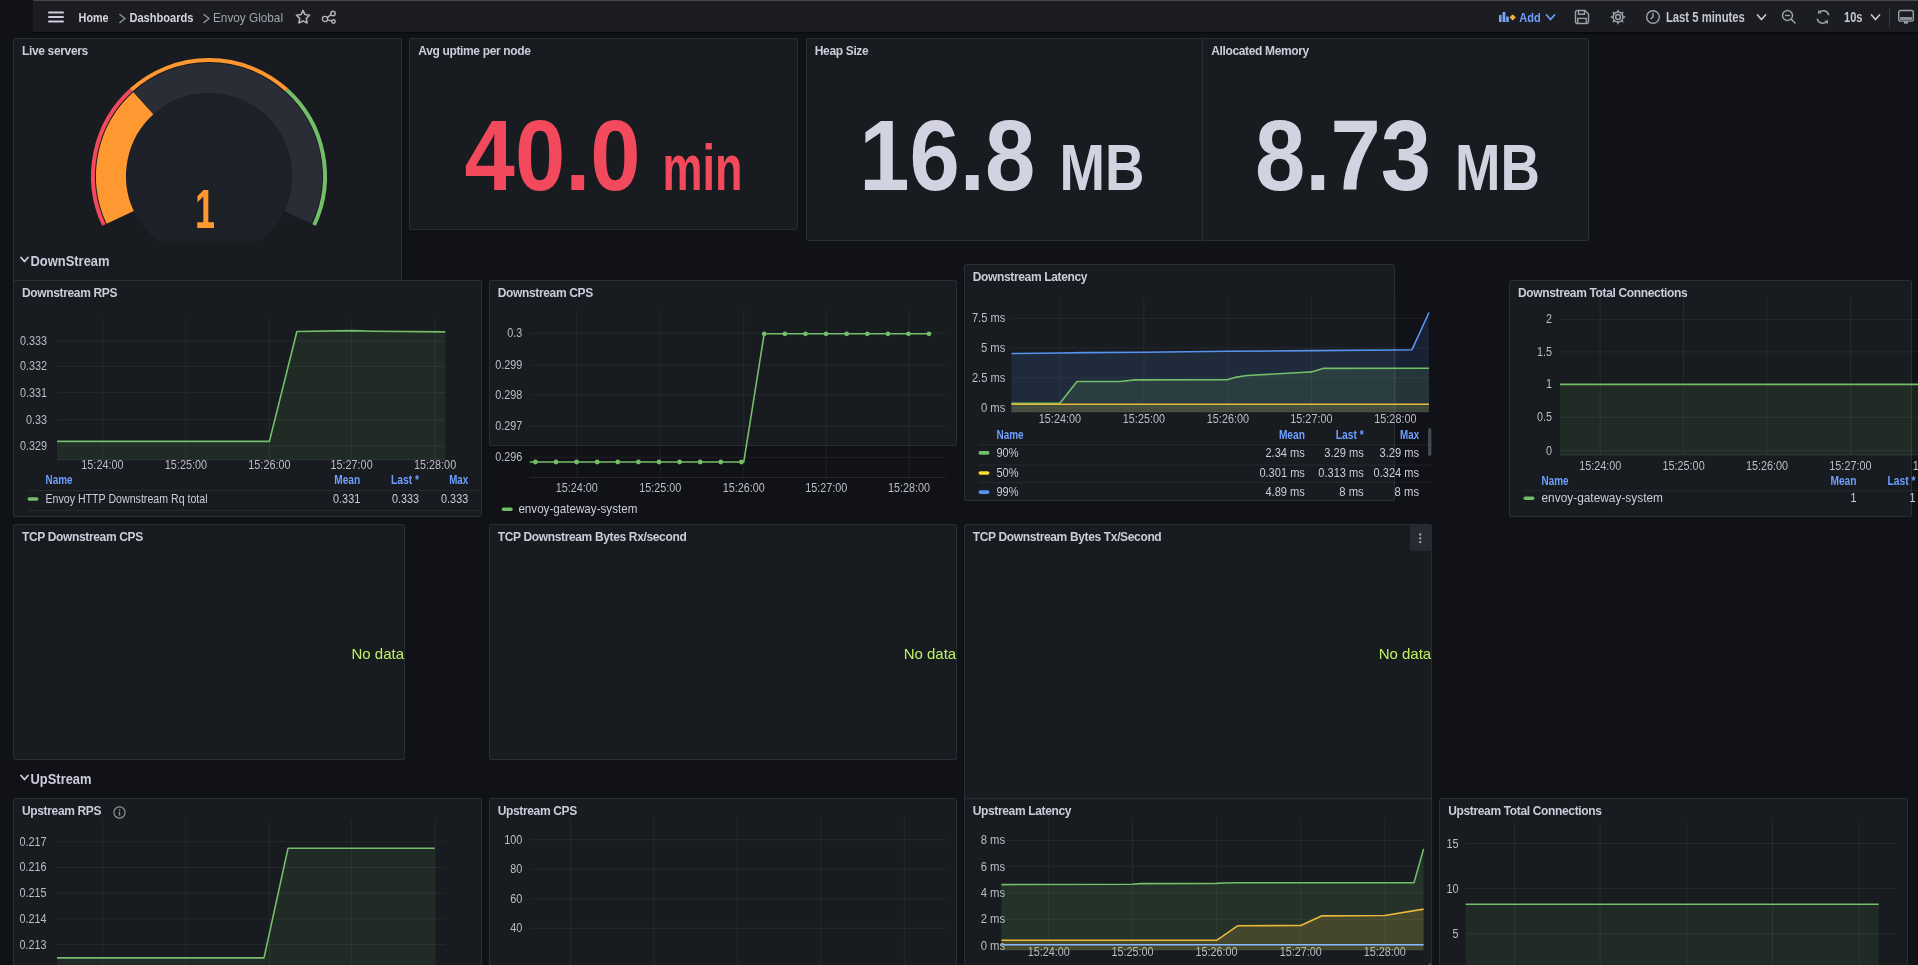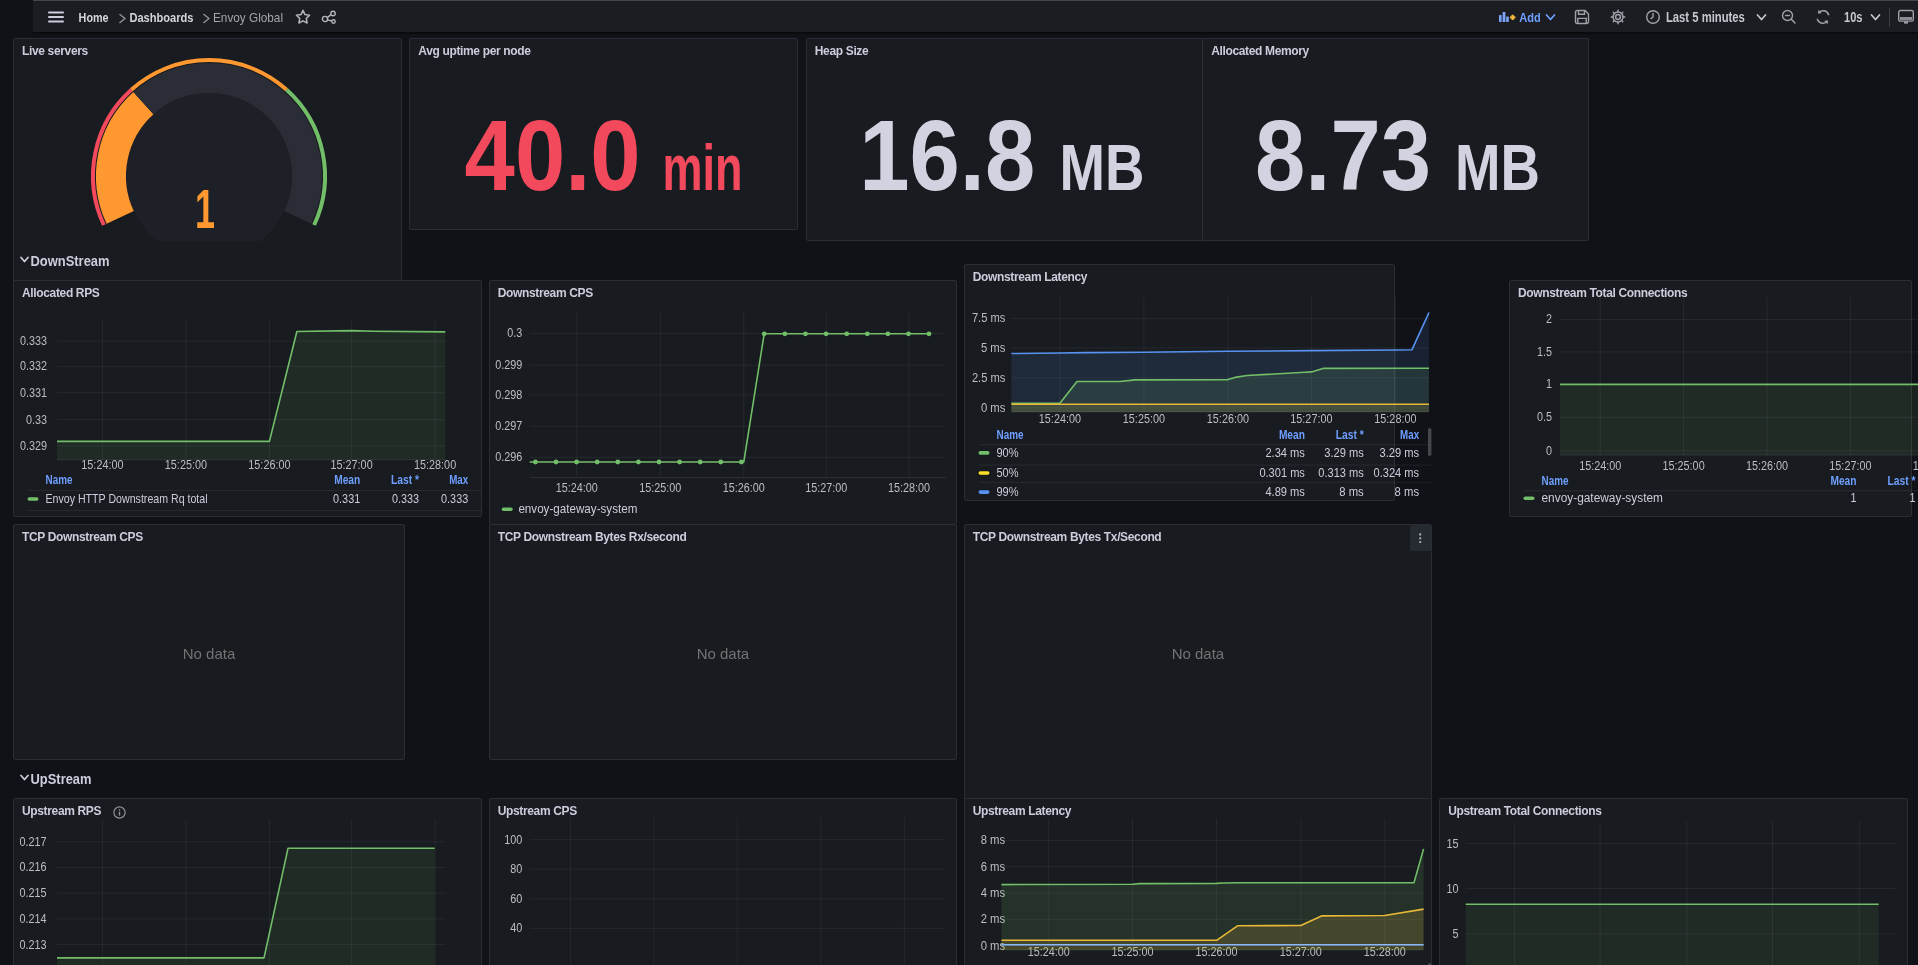--- a/index.html
+++ b/index.html
@@ -1,21 +1,21 @@
 <!DOCTYPE html>
 <html><head><meta charset="utf-8"><title>Envoy Global - Dashboards - Grafana</title>
 <style>
 *{margin:0;padding:0;box-sizing:border-box}
 html,body{width:1918px;height:965px;overflow:hidden;background:#111217;
 font-family:"Liberation Sans",sans-serif;}
 .nav{position:absolute;left:0;top:0;width:1918px;height:34px;background:#1b1d22;
 border-bottom:2px solid #0a0b0d;margin-left:33px;}
 .panel{position:absolute;background:#181b1f;border:1px solid #2a2d34;border-radius:2px;}
 .ptitle{position:absolute;left:8px;top:5px;font-size:12px;font-weight:700;color:#ccccdc;letter-spacing:-0.35px}
-.nodata{position:absolute;width:100%;text-align:center;color:#737373;font-size:15px;}
+.nodata{position:absolute;width:100%;text-align:right;color:#bef264;font-size:15px;}
 </style></head>
 <body>
 <div class="nav">
     <div style="position:absolute;left:0;top:0;width:1918px;height:1px;background:#45474d"></div>
     <div style="position:absolute;left:15px;top:9.0px;width:16px;height:16px"><svg width="16" height="16" viewBox="0 0 16 16">
         <g fill="#ccccdc">
           <rect x="0" y="2.5" width="16" height="2" rx="1"></rect>
           <rect x="0" y="7" width="16" height="2" rx="1"></rect>
           <rect x="0" y="11.5" width="16" height="2" rx="1"></rect>
         </g>
@@ -152,21 +152,21 @@
   </div>
 <svg width="140" height="22" viewBox="0 0 140 22" style="position:absolute;left:17px;top:250px">
     <path d="M4 7.5 L7.5 11.5 L11 7.5" stroke="#ccccdc" stroke-width="1.8" fill="none" stroke-linecap="round" stroke-linejoin="round"></path>
     <text x="13.5" y="16" fill="#ccccdc" font-size="15" font-weight="700" font-family="Liberation Sans, sans-serif" textLength="79" lengthAdjust="spacingAndGlyphs">DownStream</text>
   </svg>
 <svg width="140" height="22" viewBox="0 0 140 22" style="position:absolute;left:17px;top:767.8px">
     <path d="M4 7.5 L7.5 11.5 L11 7.5" stroke="#ccccdc" stroke-width="1.8" fill="none" stroke-linecap="round" stroke-linejoin="round"></path>
     <text x="13.5" y="16" fill="#ccccdc" font-size="15" font-weight="700" font-family="Liberation Sans, sans-serif" textLength="61" lengthAdjust="spacingAndGlyphs">UpStream</text>
   </svg>
 <div class="panel" style="left:13px;top:280px;width:468.8px;height:237px">
-    <div class="ptitle">Allocated RPS</div>
+    <div class="ptitle">Downstream RPS</div>
     <svg width="468.8" height="237" viewBox="0 0 468.8 237" style="position:absolute;left:0;top:0">
       <line x1="43" y1="60.2" x2="431.3" y2="60.2" stroke="rgba(204,204,220,0.08)" stroke-width="1"></line>
       <line x1="43" y1="85.4" x2="431.3" y2="85.4" stroke="rgba(204,204,220,0.08)" stroke-width="1"></line>
       <line x1="43" y1="111.7" x2="431.3" y2="111.7" stroke="rgba(204,204,220,0.08)" stroke-width="1"></line>
       <line x1="43" y1="138.7" x2="431.3" y2="138.7" stroke="rgba(204,204,220,0.08)" stroke-width="1"></line>
       <line x1="43" y1="165" x2="431.3" y2="165" stroke="rgba(204,204,220,0.08)" stroke-width="1"></line>
       <line x1="88.4" y1="38.2" x2="88.4" y2="178.8" stroke="rgba(204,204,220,0.08)" stroke-width="1"></line>
       <line x1="171.9" y1="38.2" x2="171.9" y2="178.8" stroke="rgba(204,204,220,0.08)" stroke-width="1"></line>
       <line x1="255.4" y1="38.2" x2="255.4" y2="178.8" stroke="rgba(204,204,220,0.08)" stroke-width="1"></line>
       <line x1="337.6" y1="38.2" x2="337.6" y2="178.8" stroke="rgba(204,204,220,0.08)" stroke-width="1"></line>
@@ -190,21 +190,21 @@
       <text x="454.2" y="203.4" fill="#6e9fff" font-size="12" font-family="Liberation Sans, sans-serif" font-weight="700" text-anchor="end" textLength="19" lengthAdjust="spacingAndGlyphs">Max</text>
       <line x1="14" y1="209.4" x2="467.8" y2="209.4" stroke="rgba(204,204,220,0.09)" stroke-width="1"></line>
       <line x1="14" y1="229.6" x2="467.8" y2="229.6" stroke="rgba(204,204,220,0.09)" stroke-width="1"></line>
       <rect x="13.5" y="216.2" width="11" height="3.6" rx="1.8" fill="#73BF69"></rect>
       <text x="31.5" y="222" fill="#ccccdc" font-size="12" font-family="Liberation Sans, sans-serif" font-weight="400" text-anchor="start" textLength="162.1" lengthAdjust="spacingAndGlyphs">Envoy HTTP Downstream Rq total</text>
       <text x="346.2" y="222" fill="#ccccdc" font-size="12" font-family="Liberation Sans, sans-serif" font-weight="400" text-anchor="end" textLength="27.1" lengthAdjust="spacingAndGlyphs">0.331</text>
       <text x="405.1" y="222" fill="#ccccdc" font-size="12" font-family="Liberation Sans, sans-serif" font-weight="400" text-anchor="end" textLength="27.1" lengthAdjust="spacingAndGlyphs">0.333</text>
       <text x="454.2" y="222" fill="#ccccdc" font-size="12" font-family="Liberation Sans, sans-serif" font-weight="400" text-anchor="end" textLength="27.1" lengthAdjust="spacingAndGlyphs">0.333</text>
     </svg>
   </div>
-<div class="panel" style="left:488.7px;top:280px;width:468.2px;height:245px">
+<div class="panel" style="left:488.7px;top:280px;width:468.2px;height:166px">
     <div class="ptitle">Downstream CPS</div>
     <svg width="468.2" height="237" viewBox="0 0 468.2 237" style="position:absolute;left:0;top:0">
       <line x1="39.7" y1="52.3" x2="455.8" y2="52.3" stroke="rgba(204,204,220,0.08)" stroke-width="1"></line>
       <line x1="39.7" y1="84.2" x2="455.8" y2="84.2" stroke="rgba(204,204,220,0.08)" stroke-width="1"></line>
       <line x1="39.7" y1="113.9" x2="455.8" y2="113.9" stroke="rgba(204,204,220,0.08)" stroke-width="1"></line>
       <line x1="39.7" y1="145.3" x2="455.8" y2="145.3" stroke="rgba(204,204,220,0.08)" stroke-width="1"></line>
       <line x1="39.7" y1="176.3" x2="455.8" y2="176.3" stroke="rgba(204,204,220,0.08)" stroke-width="1"></line>
       <line x1="86.8" y1="30.299999999999997" x2="86.8" y2="196.5" stroke="rgba(204,204,220,0.08)" stroke-width="1"></line>
       <line x1="170.3" y1="30.299999999999997" x2="170.3" y2="196.5" stroke="rgba(204,204,220,0.08)" stroke-width="1"></line>
       <line x1="253.8" y1="30.299999999999997" x2="253.8" y2="196.5" stroke="rgba(204,204,220,0.08)" stroke-width="1"></line>

